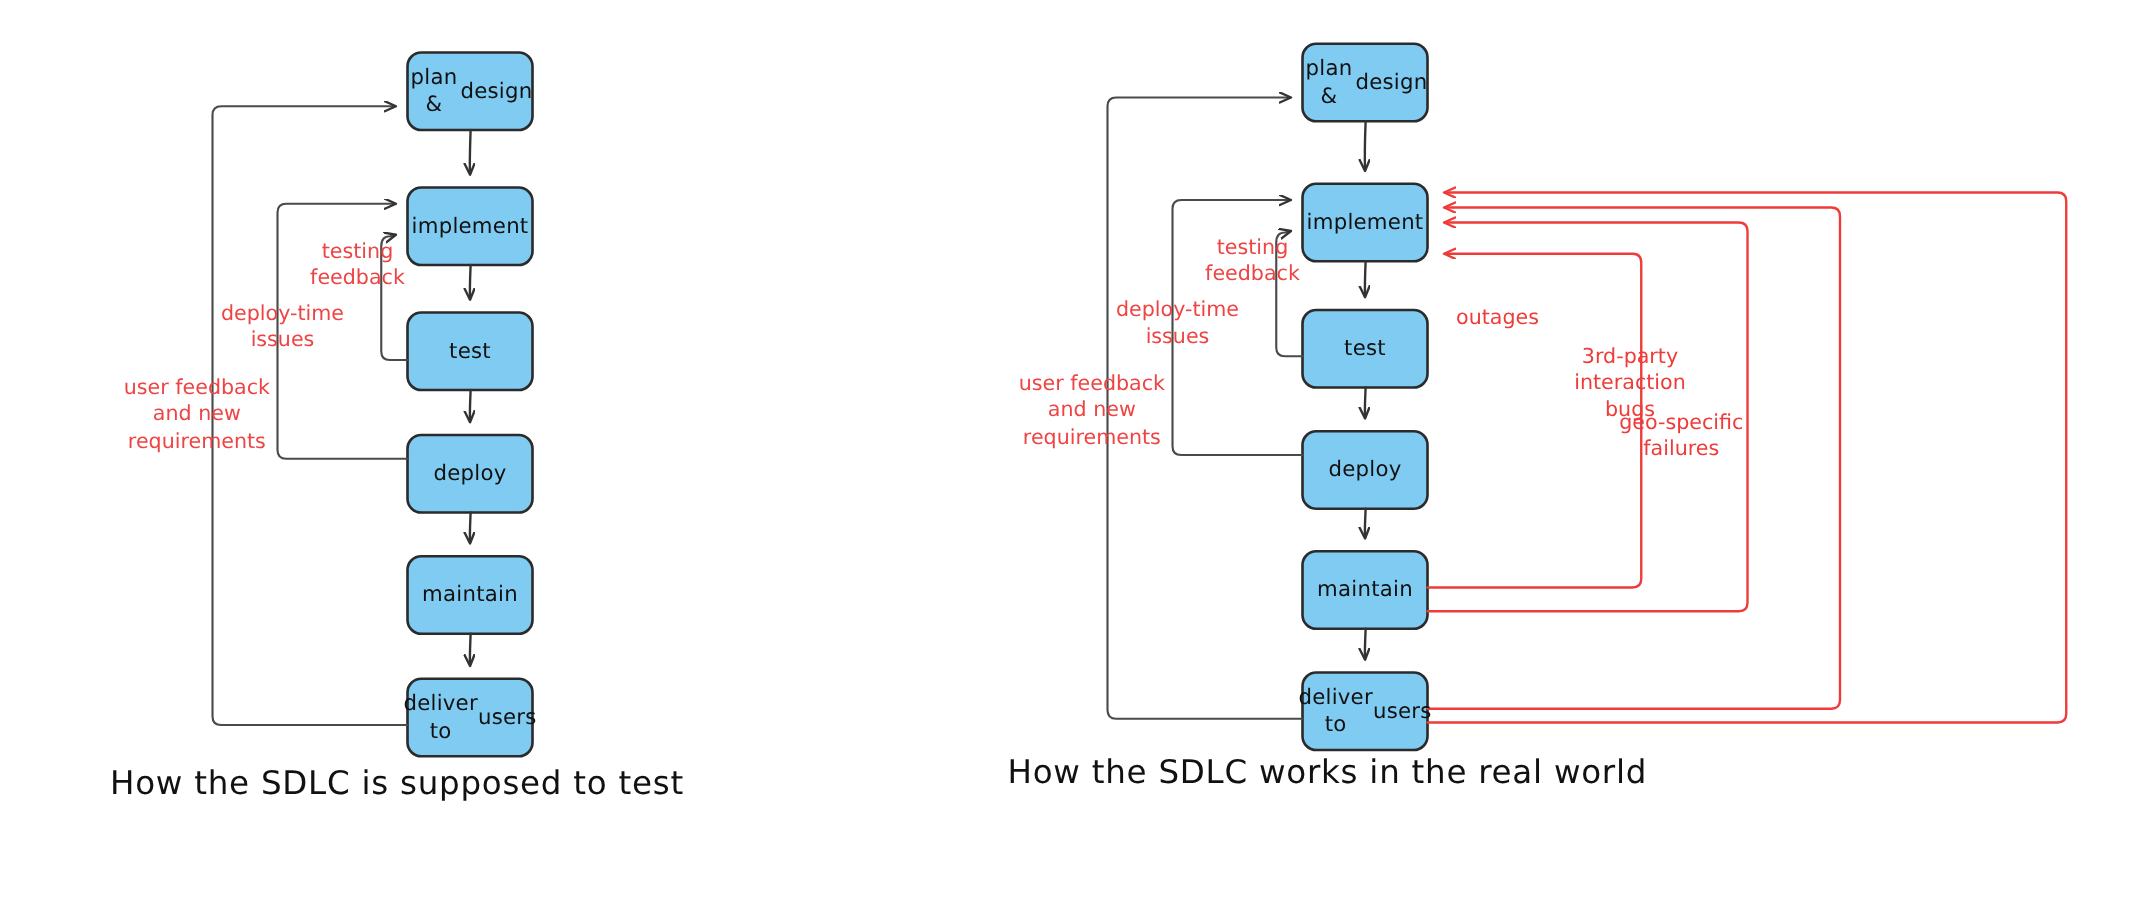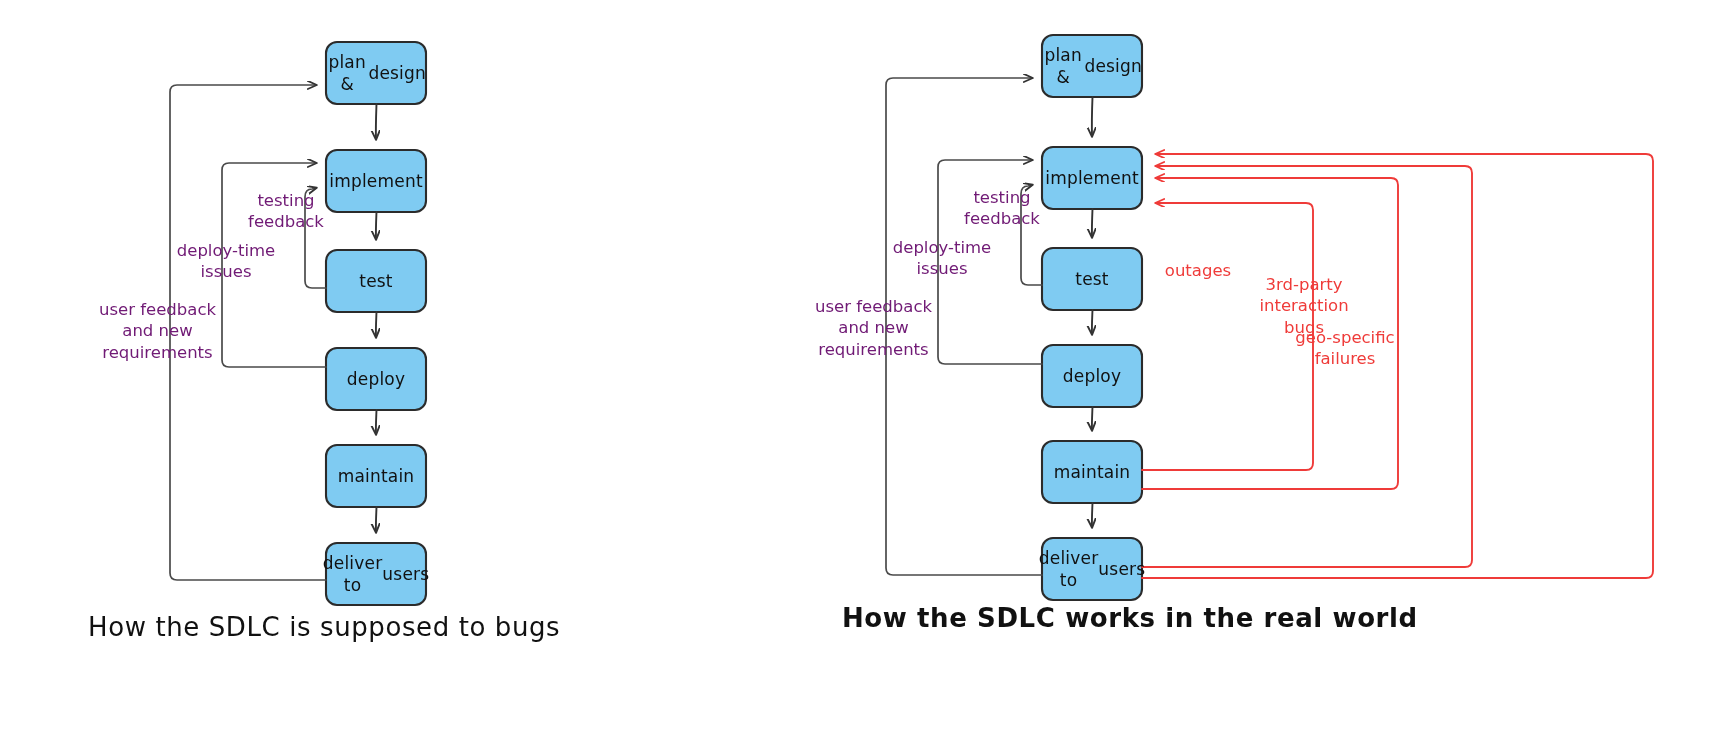--- a/index.html
+++ b/index.html
@@ -16,21 +16,21 @@
     display:flex;align-items:center;justify-content:center;
     text-align:center;
     font-family:"DejaVu Sans", sans-serif;
     font-size:17px;color:#111111;line-height:1.32;
     letter-spacing:.2px;
     pointer-events:none;
   }
   .edgeLabel{
     position:absolute;
     font-family:"DejaVu Sans", sans-serif;
-    font-size:16.5px;color:#701a75;line-height:1.3;
+    font-size:16.5px;color:#ef4444;line-height:1.3;
     text-align:center;white-space:pre-line;
     pointer-events:none;
   }
   .edgeLabel.red{color:#ef3b39;}
   .caption{
     position:absolute;
     font-family:"DejaVu Sans", sans-serif;
     font-size:26px;color:#111111;letter-spacing:.6px;
     white-space:nowrap;
   }
@@ -137,21 +137,21 @@
     </div>
 
   <div class="edgeLabel" style="left:238px;top:190px;width:96px;">testing
 feedback</div>
   <div class="edgeLabel" style="left:166px;top:240px;width:120px;">deploy-time
 issues</div>
   <div class="edgeLabel" style="left:90px;top:299px;width:135px;">user feedback
 and new
 requirements</div>
 
-  <div class="caption" style="left:88px;top:612px;">How the SDLC is supposed to bugs</div>
+  <div class="caption" style="left:88px;top:612px;">How the SDLC is supposed to test</div>
 
   <div class="nodeLabel" style="left:1042px;top:35px;width:100px;height:62px;">
       <div>plan &amp;</div>
       <div>design</div>
     </div>
   <div class="nodeLabel" style="left:1042px;top:147px;width:100px;height:62px;">
       <div>implement</div>
     </div>
   <div class="nodeLabel" style="left:1042px;top:248px;width:100px;height:62px;">
       <div>test</div>
@@ -168,22 +168,22 @@
     </div>
 
   <div class="edgeLabel" style="left:954px;top:187px;width:96px;">testing
 feedback</div>
   <div class="edgeLabel" style="left:882px;top:237px;width:120px;">deploy-time
 issues</div>
   <div class="edgeLabel" style="left:806px;top:296px;width:135px;">user feedback
 and new
 requirements</div>
 
-  <div class="edgeLabel red" style="left:1152px;top:243px;width:92px;margin-top:17px;">outages</div>
+  <div class="edgeLabel red" style="left:1152px;top:243px;width:92px;">outages</div>
   <div class="edgeLabel red" style="left:1252px;top:274px;width:104px;">3rd-party
 interaction
 bugs</div>
   <div class="edgeLabel red" style="left:1288px;top:327px;width:114px;">geo-specific
 failures</div>
 
-  <div class="caption" style="left:842px;top:603px;font-weight:bold;">How the SDLC works in the real world</div>
+  <div class="caption" style="left:806px;top:603px;">How the SDLC works in the real world</div>
 
 </div>
 
 </body></html>

